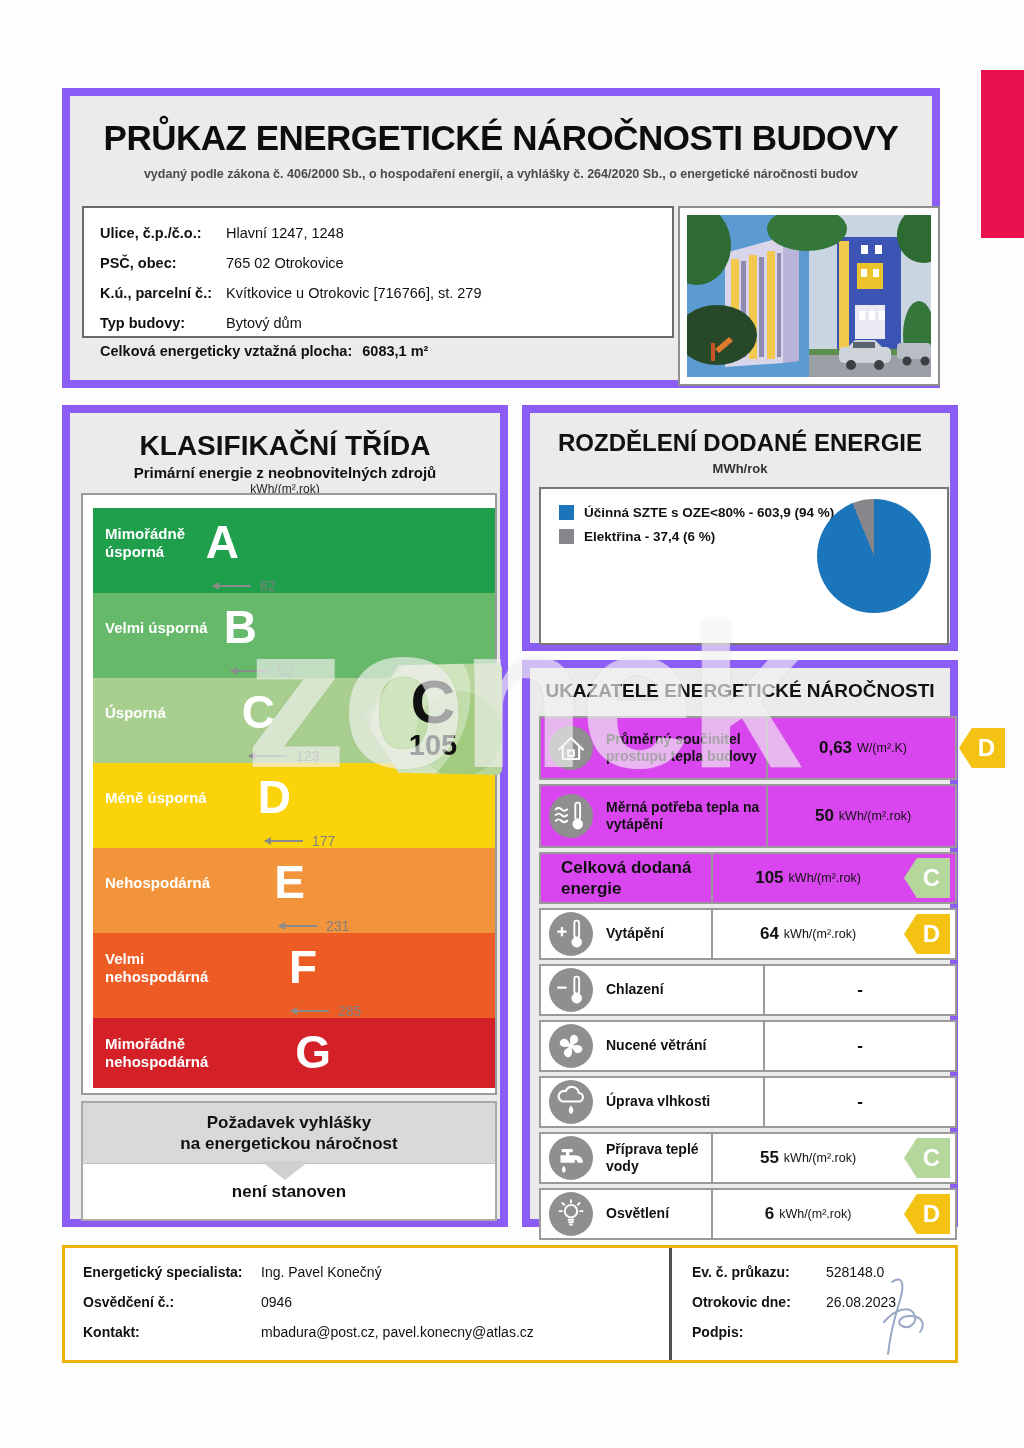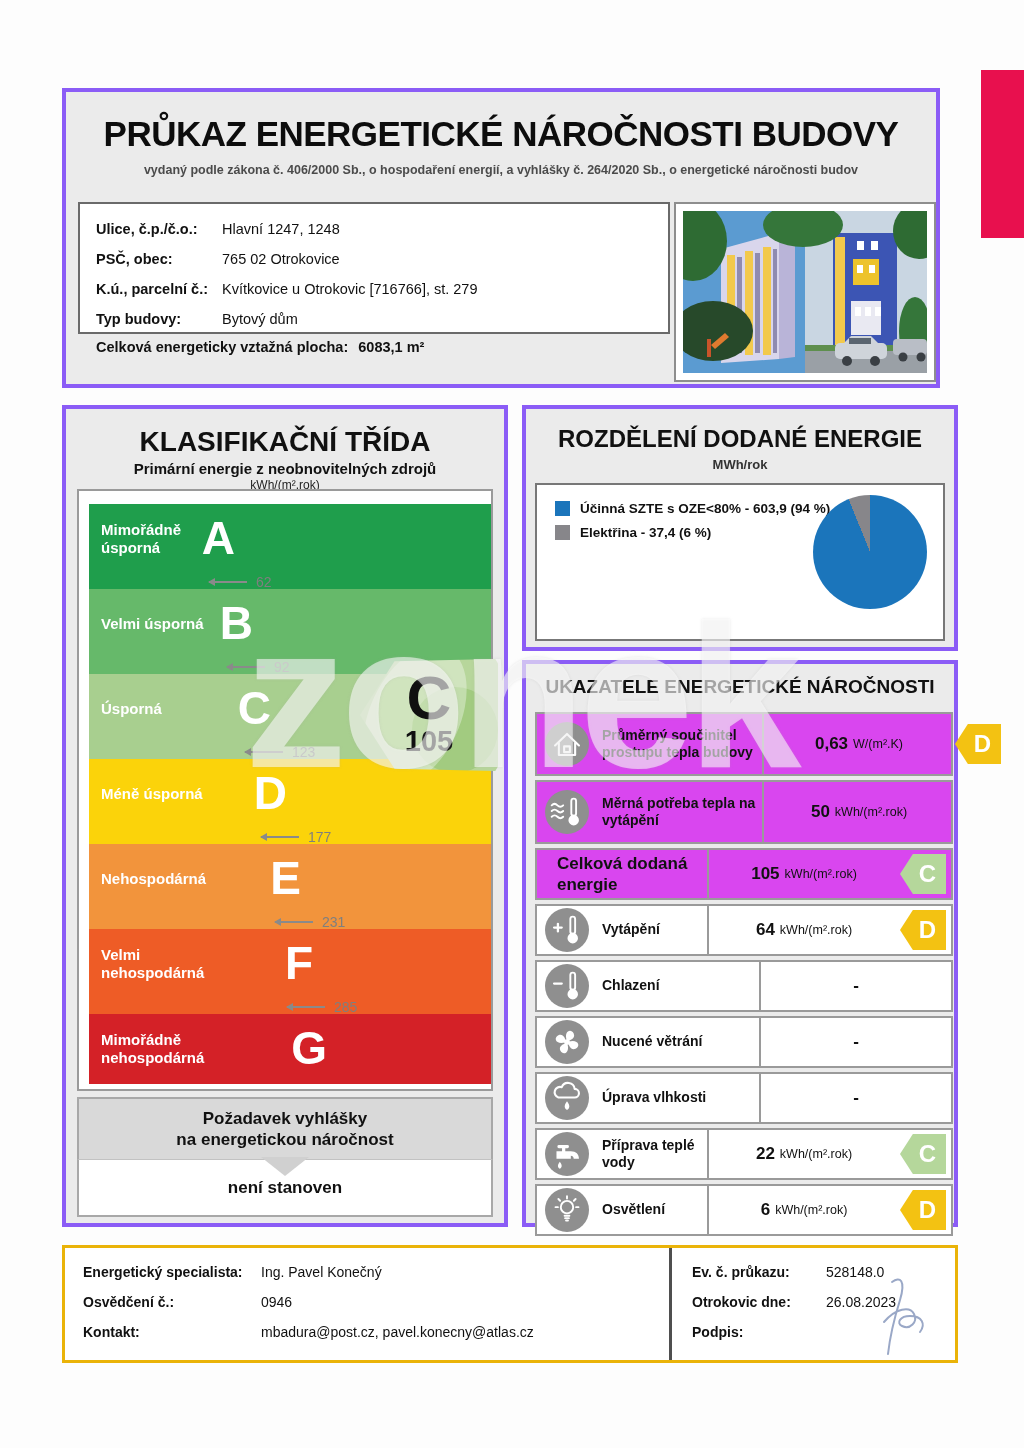--- a/index.html
+++ b/index.html
@@ -1,20 +1,20 @@
 <!DOCTYPE html>
 <html><head>
 <meta charset="utf-8">
 <style>
   html,body{margin:0;padding:0;background:#fff;}
   body{font-family:"Liberation Sans","DejaVu Sans",sans-serif;color:#111;}
   #page{position:relative;width:1024px;height:1448px;background:#fdfdfd;overflow:hidden;}
 
   
-  .panel{position:absolute;background:#ebebeb;border:4px solid #8b5cf6;box-sizing:border-box;}
+  .panel{position:absolute;background:#ebebeb;border:8px solid #8b5cf6;box-sizing:border-box;}
   .whitebox{position:absolute;background:#fff;border:2px solid #8e8e8e;box-sizing:border-box;}
 
   
   .pink-tab{position:absolute;left:981px;top:70px;width:43px;height:168px;background:#e8104e;}
 
   
   .hdr-title{margin-top:22px;text-align:center;font-size:35px;font-weight:700;letter-spacing:-.5px;color:#0d0d0d;}
   .hdr-sub{margin-top:9px;text-align:center;font-size:12.5px;font-weight:700;color:#4b4b4b;}
   .info-box{left:12px;top:110px;width:592px;height:132px;border-color:#6a6a6a;padding:15px 16px;}
   .f-row{display:flex;margin-bottom:9px;font-size:14.5px;line-height:1.45;}
@@ -450,21 +450,21 @@
             <svg width="44" height="44" viewBox="0 0 46 46" fill="#fff">
               <rect x="13" y="13.5" width="12" height="3.5" rx="1.5"></rect>
               <rect x="17.8" y="15" width="3.4" height="6"></rect>
               <path d="M12 20 h15 c5.5 0 8.5 3.2 8.5 8 h-5.5 c0 -2.2 -1.3 -3.2 -3 -3.2 v3.2 h-15 z"></path>
               <path d="M15.5 31 c2.6 3.4 2.6 6 0 7.4 c-2.6 -1.4 -2.6 -4 0 -7.4 Z"></path>
             </svg>
           </span>
           <span class="ilabel">Příprava teplé vody</span>
         </div>
         <div class="icell-r has-badge">
-          <span class="ival">22</span>
+          <span class="ival">55</span>
           <span class="iunit">kWh/(m².rok)</span>
           <span class="badge badge-C">C</span>
         </div>
       </div>
 
       <div class="irow">
         <div class="icell-l">
           <span class="icircle">
             <svg width="44" height="44" viewBox="0 0 46 46" fill="none" stroke="#fff" stroke-width="2" stroke-linecap="round">
               <circle cx="23" cy="20" r="6.5"></circle>

